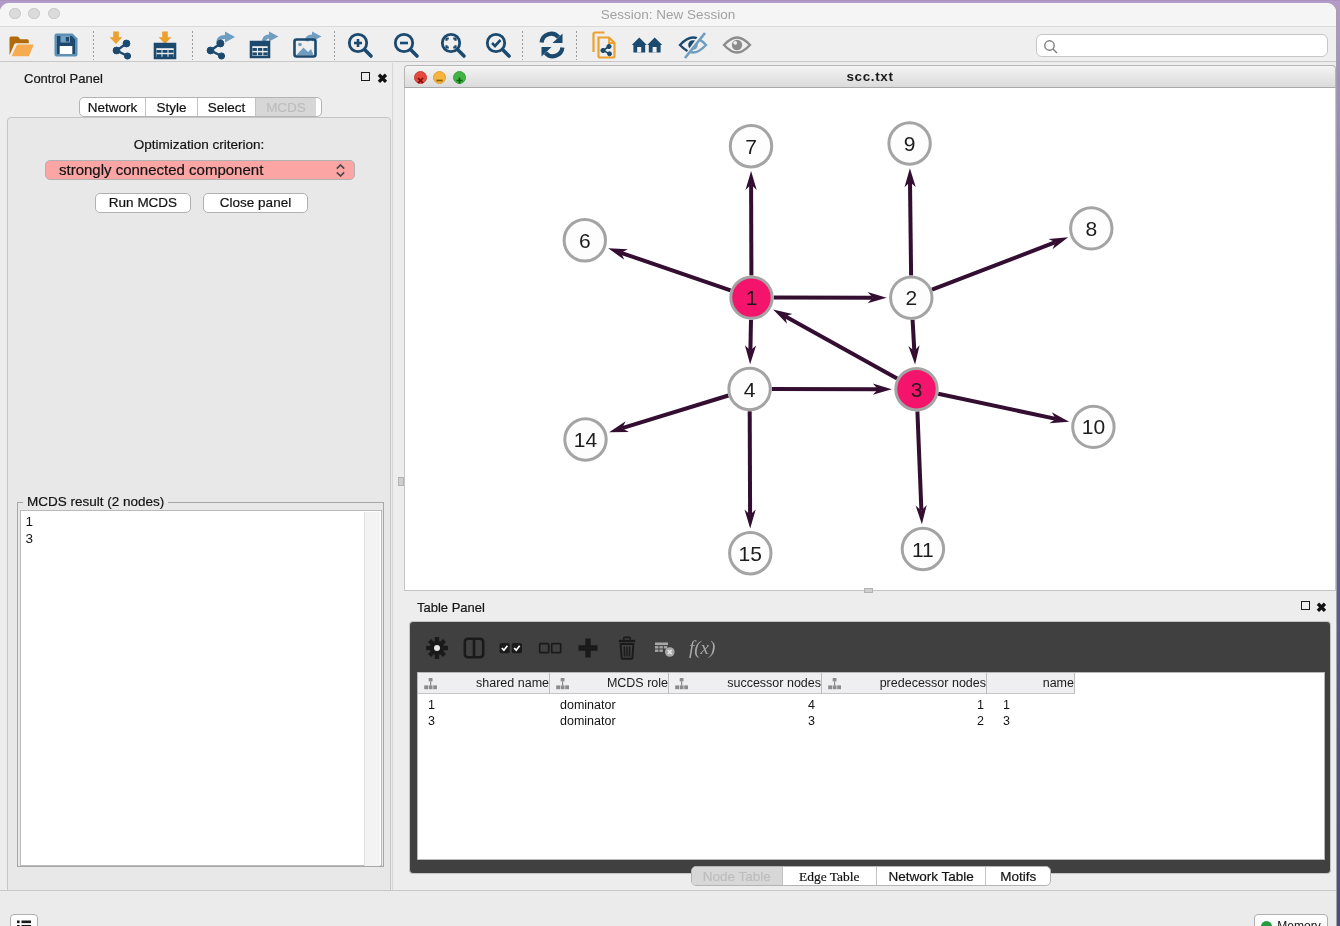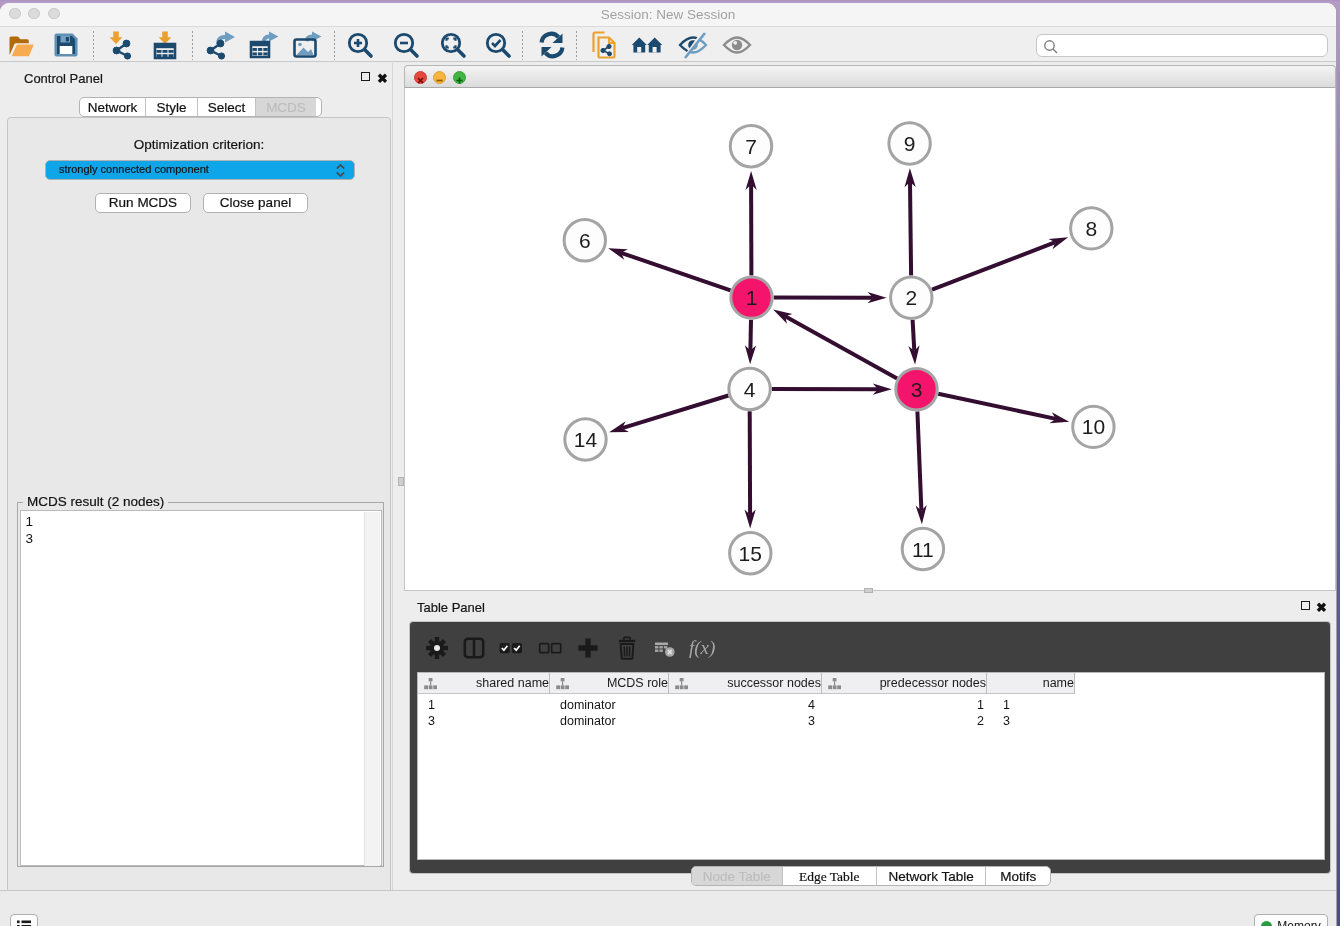--- a/index.html
+++ b/index.html
@@ -19,21 +19,21 @@
 
 #cp-title { position:absolute; left:24px; top:68px; font-size:13px; color:#161616; -webkit-text-stroke:0.2px #161616; }
 .sq-icon { position:absolute; width:9px; height:9px; border:1.8px solid #1a1a1a; }
 .x-icon { position:absolute; font-size:13px; font-weight:bold; color:#111; line-height:11px; }
 .tabs { position:absolute; display:flex; border:1px solid #b4b3b4; border-radius:5px; background:#fff; overflow:hidden; }
 .tabs .tab { font-size:13.5px; color:#111; -webkit-text-stroke:0.2px #111; text-align:center; padding-top:2px; height:100%; border-right:1px solid #c4c3c4; }
 .tabs .tab:last-child { border-right:none; }
 .tabs .tab.sel { background:#d8d7d8; color:#bebdbe; -webkit-text-stroke:0.2px #bebdbe; }
 #cp-panel { position:absolute; left:7px; top:114px; width:384px; height:884px; background:#e9e8e9; border:1px solid #c6c5c6; border-radius:4px; }
 #opt-label { position:absolute; left:0; top:19px; width:100%; text-align:center; font-size:13.5px; color:#131313; -webkit-text-stroke:0.2px #131313; }
-#dropdown { position:absolute; left:37px; top:42px; width:310px; height:19.5px; background:#0ea5e9; border:1px solid #b2b1b2; border-radius:5px; font-size:11px; color:#131313; line-height:17.5px; padding-left:13px; -webkit-text-stroke:0.2px #131313; }
+#dropdown { position:absolute; left:37px; top:42px; width:310px; height:19.5px; background:#fca5a5; border:1px solid #b2b1b2; border-radius:5px; font-size:15px; color:#131313; line-height:17.5px; padding-left:13px; -webkit-text-stroke:0.2px #131313; }
 .btn { position:absolute; top:75px; height:20px; background:#fff; border:1px solid #b2b1b2; border-radius:5px; font-size:13.5px; color:#131313; text-align:center; line-height:18px; -webkit-text-stroke:0.2px #131313; }
 #groupbox { position:absolute; left:9px; top:384px; width:367px; height:365px; border:1px solid #a8a7a8; }
 #groupbox-label { position:absolute; left:5px; top:-9px; background:#e9e8e9; padding:0 4px; font-size:13.5px; color:#131313;text-align:right; -webkit-text-stroke:0.2px #131313; }
 #resultbox { position:absolute; left:1.5px; top:6.5px; width:362px; height:356px; background:#fff; border:1px solid #bbbabb; font-size:13.5px; color:#141414; line-height:17px; padding:2px 0 0 5px; }
 #scrolltrack { position:absolute; right:1px; top:1px; width:16px; height:354px; background:#f4f3f4; border-left:1px solid #e2e1e2; }
 #cp-divider { position:absolute; left:392px; top:60px; width:1px; height:827px; background:#d7d6d7; }
 #split-handle { position:absolute; left:398px; top:474px; width:6px; height:9px; background:#d0cfd0; border:1px solid #b4b3b4; }
 
 #netwin-title { position:absolute; left:404px; top:62px; width:932px; height:23px; background:linear-gradient(#f5f4f5,#dcdbdc); border:1px solid #b7b6b7; border-bottom:1px solid #aaa9aa; border-radius:4px 4px 0 0; }
 #netwin-title .t { position:absolute; width:100%; top:3px; text-align:center; font-size:13.5px; font-weight:bold; letter-spacing:0.6px; color:#1a1a1a; }
@@ -250,20 +250,21 @@
     <div class="light" style="left:28px; background:#f4b43e; border:1px solid #dfa133;">
       <svg width="11" height="11" viewBox="0 0 11 11" style="margin-top:0px;">
           <path d="M2.4 5.5 H8.6" stroke="#8f5e01" stroke-width="1.7"></path>
         </svg>
     </div>
     <div class="light" style="left:47.5px; background:#41b445; border:1px solid #36a13a;">
       <svg width="11" height="11" viewBox="0 0 11 11" style="margin-top:0px;">
           <path d="M2.4 5.5 H8.6 M5.5 2.4 V8.6" stroke="#0b650d" stroke-width="1.7"></path>
         </svg>
     </div>
+    <div class="t">scc.txt</div>
   </div>
   <div id="canvas">
     <svg width="932" height="503" viewBox="404 88 932 503" style="position:absolute;left:0;top:0;">
 <g stroke="#330e31" stroke-width="4">
 <line x1="750.4" y1="275.4" x2="750.1" y2="184.6"></line>
 <line x1="729.5" y1="290.4" x2="620.1" y2="252.8"></line>
 <line x1="772.7" y1="297.6" x2="871.9" y2="297.7"></line>
 <line x1="750.0" y1="319.8" x2="749.4" y2="350.6"></line>
 <line x1="910.1" y1="275.5" x2="909.0" y2="181.9"></line>
 <line x1="931.0" y1="289.7" x2="1054.5" y2="242.2"></line>

